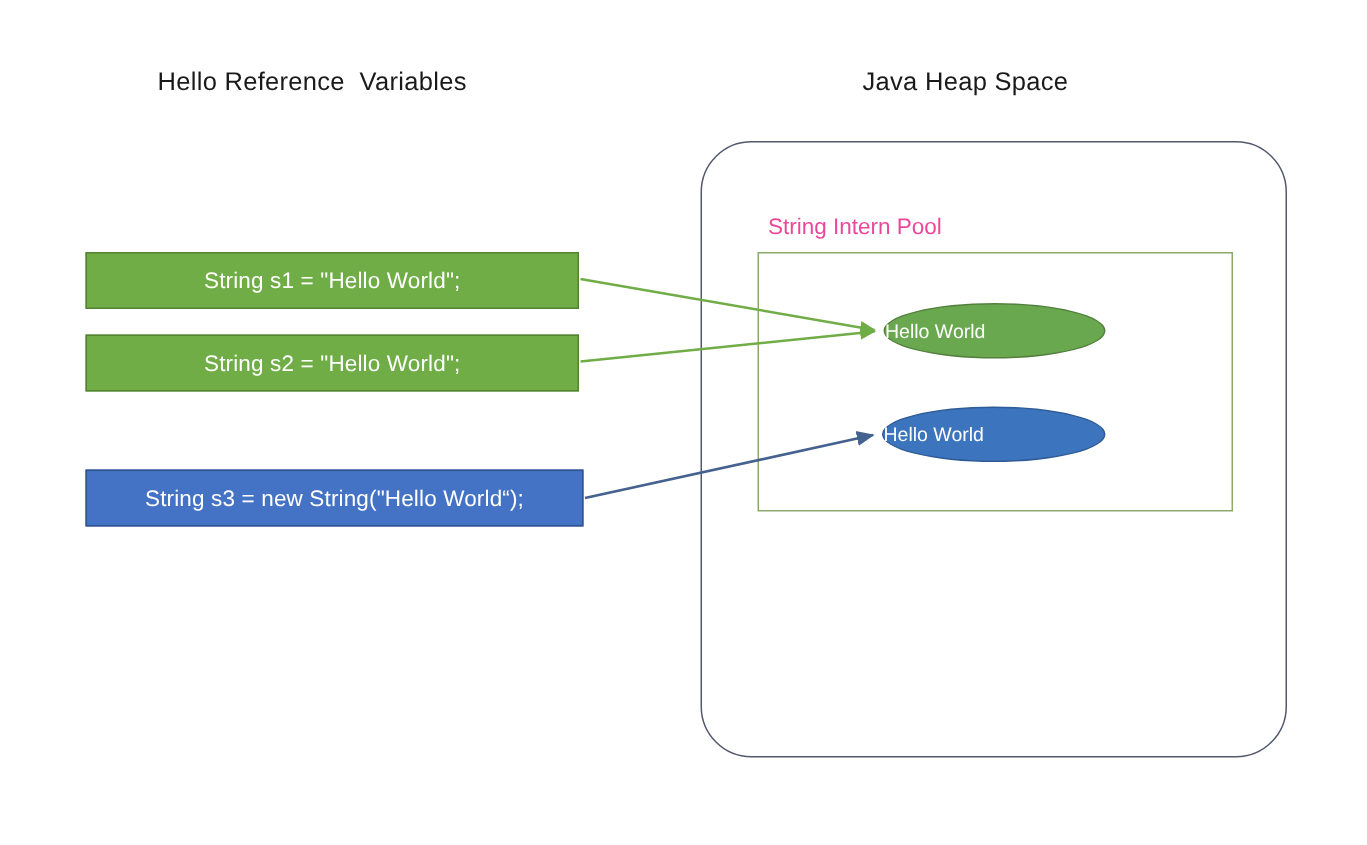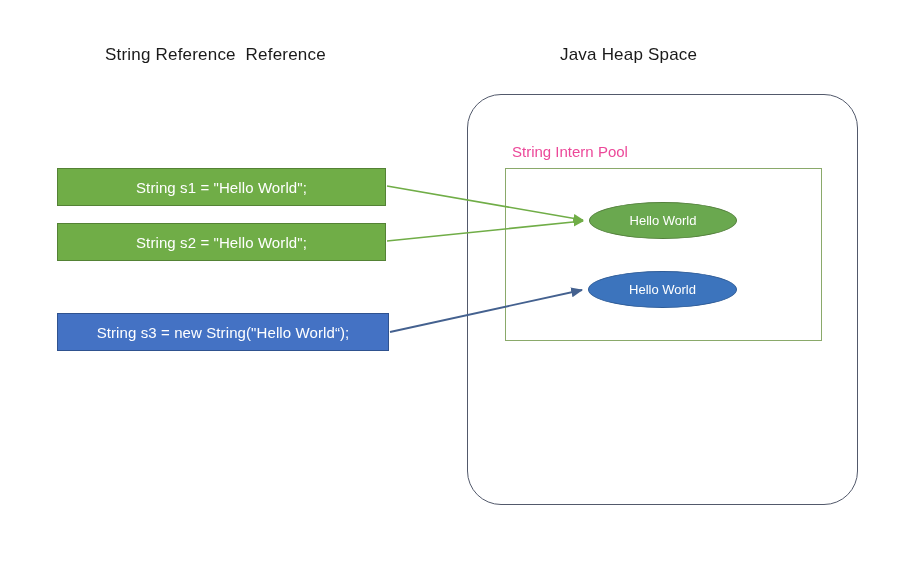--- a/index.html
+++ b/index.html
@@ -18,21 +18,21 @@
     overflow: hidden;
   }
   .heading {
     position: absolute;
     font-size: 17px;
     color: #1a1a1a;
     white-space: pre;
     letter-spacing: 0.2px;
   }
   #heading-left  { left: 105px; top: 45px; }
-  #heading-right { left: 560px; top: 45px; }
+  #heading-right { left: 575px; top: 45px; }
 
   .svg-layer {
     position: absolute;
     left: 0; top: 0;
     width: 911px;
     height: 563px;
   }
 
   .ref-box {
     position: absolute;
@@ -84,21 +84,21 @@
     top: 143px;
     font-size: 15px;
     color: #ec4899;
     white-space: pre;
   }
 
   .obj-ellipse {
     position: absolute;
     display: flex;
     align-items: center;
-    justify-content: center;
+    justify-content: flex-start;
     border-radius: 50%;
     color: #ffffff;
     font-size: 13px;
     white-space: pre;
     box-sizing: border-box;
   }
   .obj-ellipse.green {
     background: #6aa84f;
     border: 1px solid #54803d;
   }
@@ -107,21 +107,21 @@
     border: 1px solid #2f5c97;
   }
   #obj-pool-string { left: 589px; top: 202px; width: 148px; height: 37px; }
   #obj-heap-string { left: 588px; top: 271px; width: 149px; height: 37px; }
 </style>
 </head>
 <body>
 
 <div id="canvas">
 
-  <div class="heading" id="heading-left">String Reference  Reference</div>
+  <div class="heading" id="heading-left">Hello Reference  Variables</div>
 
   <div class="heading" id="heading-right">Java Heap Space</div>
 
   <div class="heap-rect"></div>
 
   <div class="pool-label">String Intern Pool</div>
 
   <div class="pool-rect"></div>
 
   <div class="ref-box green" id="ref-box-s1">

